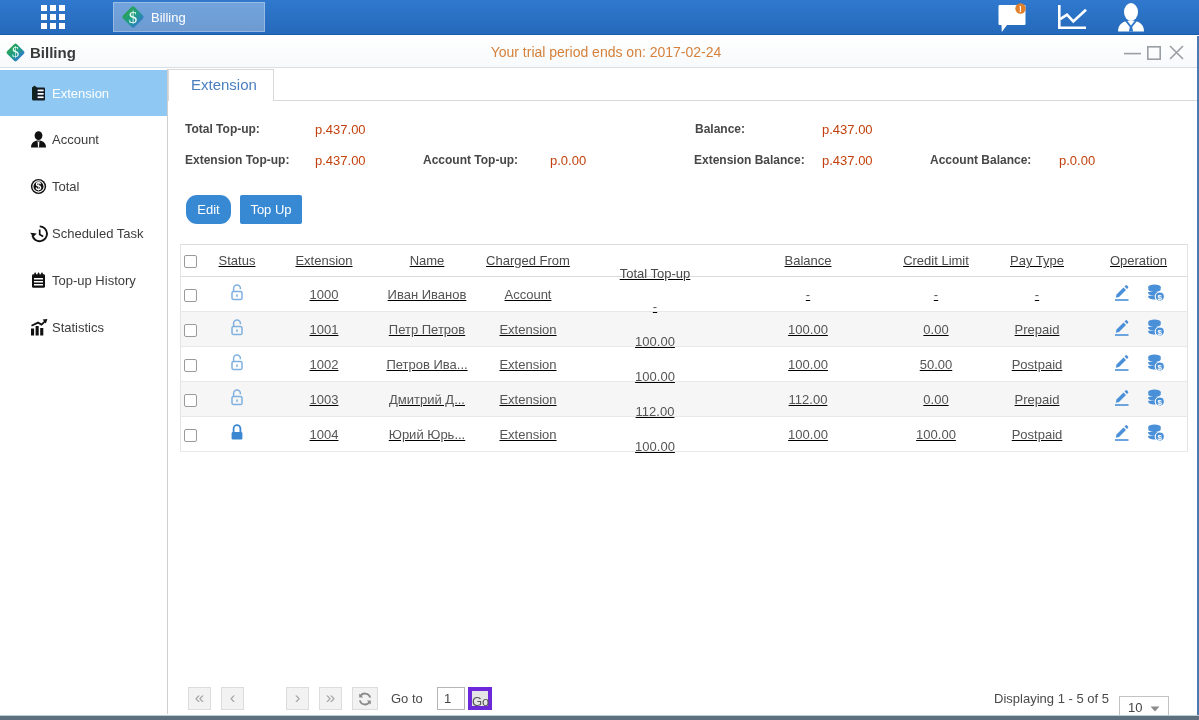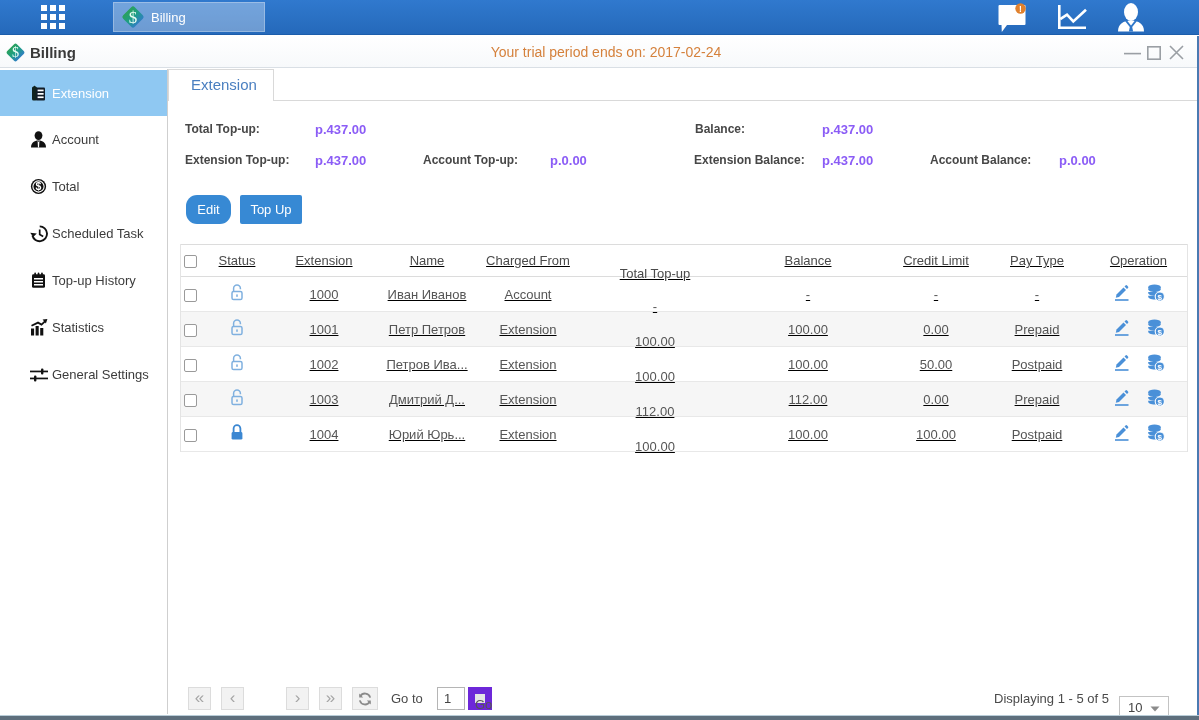--- a/index.html
+++ b/index.html
@@ -33,42 +33,42 @@
 .sbitem .lbl { position:absolute; left:52px; }
 .sbitem.sel { background:#8fc8f2; color:#fff; height:46px; }
 
 
 #content { position:absolute; left:168px; top:69px; width:1029px; height:645px; background:#fff; }
 #tabact { position:absolute; left:0; top:0; width:106px; height:32px; background:#fff;
   border:1px solid #d9d9d9; border-bottom:none; color:#4a7fc0; font-size:15px; line-height:30px; padding-left:22px; }
 #tabline { position:absolute; left:106px; top:31px; width:923px; height:1px; background:#d9d9d9; }
 
 .sumlbl { position:absolute; font-size:12px; font-weight:bold; color:#474747; }
-.sumval { position:absolute; font-size:13px; color:#8b5cf6;font-weight:bold; }
+.sumval { position:absolute; font-size:13px; color:#c2410c; }
 
 .btn { position:absolute; top:126px; height:29px; background:#3789d4; border-radius:2px; color:#fff;
   font-size:13px; text-align:center; line-height:29px; }
 
 
 #tbl { position:absolute; left:12px; top:175px; width:1008px; border-left:1px solid #e4e4e4; border-right:1px solid #e4e4e4;text-decoration:underline; }
 #tbl .hrow { display:flex; height:33px; border-top:1px solid #dcdcdc; border-bottom:1px solid #dcdcdc; align-items:center; color:#4a4a4a; font-size:13px; }
 #tbl .row { display:flex; height:35px; border-bottom:1px solid #e8e8e8; align-items:center; color:#555; font-size:13px; }
 #tbl .row.alt { background:#f6f6f6; }
 #tbl .c { text-align:center; flex:none; }
 .c0{width:25px; text-align:left !important; padding-left:3px;} .c1{width:62px;} .c2{width:112px;} .c3{width:94px;}
 .c4{width:108px;} .c5{width:146px;margin-top:25px;} .c6{width:160px;} .c7{width:96px;} .c8{width:106px;} .c9{width:97px;}
 .cb { display:inline-block; width:13px; height:13px; border:1px solid #9a9a9a; border-radius:2px; background:#fff; vertical-align:middle; }
 
 
 #pager { position:absolute; left:0; top:618px; width:1029px; height:27px; font-size:13px; color:#555; }
 .pbtn { position:absolute; top:0; width:23px; height:23px; background:#f2f2f2; border:1px solid #dcdcdc;
   color:#a5a5a5; text-align:center; line-height:20px; font-size:17px; }
 #goin { position:absolute; left:269px; top:0; width:28px; height:23px; border:1px solid #b5b5b5; background:#fff;
   font-size:13px; padding-left:6px; line-height:21px; color:#444; }
-#gobtn { position:absolute; left:300px; top:0; width:24px; height:23px; background:#e5e5e5; border:7px solid #6d28d9;
+#gobtn { position:absolute; left:300px; top:0; width:24px; height:23px; background:#e5e5e5; border:4px solid #6d28d9;
   text-align:center; line-height:21px; color:#555; }
 #disp { position:absolute; right:88px; top:4px; color:#4a4a4a; }
 #psel { position:absolute; right:28px; top:1px; width:50px; height:22px; border:1px solid #c3c3c3; background:#fff;margin-top:8px; }
 
 
 #rborder { position:absolute; right:0; top:36px; width:2px; height:680px; background:#4a7ab2; }
 #bband { position:absolute; left:0; top:715px; width:1199px; height:5px; background:#5e6f7d; border-top:1px solid #b9cdd8; }
 </style>
 </head>
 <body>
@@ -212,29 +212,20 @@
     </div>
     <div class="sbitem">
       <svg width="18" height="17" viewBox="0 0 18 17">
         <rect x="1" y="9.5" width="3.1" height="7" fill="#111"></rect>
         <rect x="5.6" y="7" width="3.1" height="9.5" fill="#111"></rect>
         <rect x="10.2" y="9" width="3.1" height="7.5" fill="#111"></rect>
         <path d="M1.5 6.8 L8 3.6 L11.5 5.6 L15.5 1.9" fill="none" stroke="#111" stroke-width="1.8"></path>
         <path d="M12.6 0.6 l4.8-0.6 l-1.5 4.5 z" fill="#111"></path>
       </svg>
       <span class="lbl">Statistics</span>
-    </div>
-    <div class="sbitem">
-      <svg width="18" height="14" viewBox="0 0 18 14">
-        <rect x="0" y="2.6" width="18" height="1.7" fill="#111"></rect>
-        <rect x="11" y="0.4" width="2.4" height="6" rx="1" fill="#111"></rect>
-        <rect x="0" y="9.6" width="18" height="1.7" fill="#111"></rect>
-        <rect x="4" y="7.4" width="2.4" height="6" rx="1" fill="#111"></rect>
-      </svg>
-      <span class="lbl">General Settings</span>
     </div>
   </div>
 
   <div id="content">
     <div id="tabact">Extension</div>
     <div id="tabline"></div>
 
     <div class="sumlbl" style="left:17px; top:53px;">Total Top-up:</div>
     <div class="sumval" style="left:147px; top:53px;">p.437.00</div>
     <div class="sumlbl" style="left:527px; top:53px;">Balance:</div>

